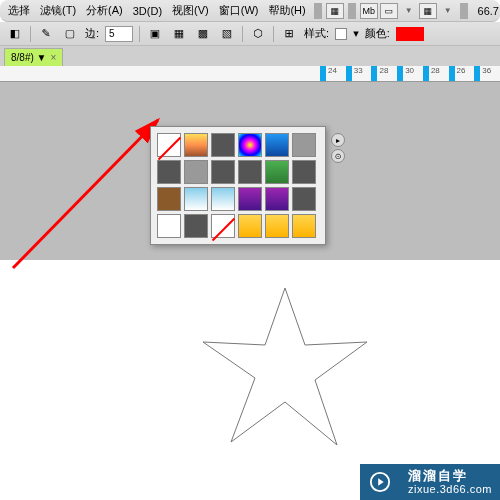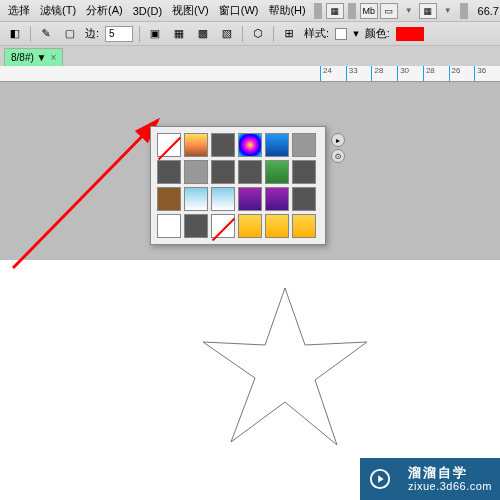--- a/index.html
+++ b/index.html
@@ -1,38 +1,38 @@
 <!DOCTYPE html>
 <html><head>
   <meta charset="utf-8">
   <style>
     * { margin: 0; padding: 0; box-sizing: border-box; }
     body { width: 500px; height: 500px; font-family: "Microsoft YaHei", Arial, sans-serif; font-size: 11px; overflow: hidden; position: relative; background: #fff; }
 
-    .menubar { height: 22px; background: linear-gradient(#e8e8e8, #d8d8d8); display: flex; align-items: center; padding: 0 4px; gap: 2px; border-bottom: 1px solid #bbb; }
+    .menubar { height: 22px; background: linear-gradient(#e8e8e8, #d8d8d8); display: flex; align-items: center; padding: 0 4px; gap: 2px; border-bottom: 1px solid #bbb; border-radius: 8px; }
     .menubar span { padding: 2px 4px; white-space: nowrap; }
     .menubar .sep { width: 1px; height: 16px; background: #aaa; margin: 0 2px; }
     .menubar .iconbtn { width: 18px; height: 16px; border: 1px solid #999; background: #eee; display: inline-flex; align-items: center; justify-content: center; font-size: 9px; }
     .menubar .zoom { padding: 0 6px; }
     .menubar .dd { font-size: 8px; color: #666; margin-left: 1px; }
 
     .toolbar2 { height: 24px; background: linear-gradient(#e2e2e2, #d4d4d4); display: flex; align-items: center; padding: 0 6px; gap: 6px; border-bottom: 1px solid #bbb; }
     .toolbar2 .sep { width: 1px; height: 16px; background: #aaa; }
     .toolbar2 .iconbtn { width: 18px; height: 16px; display: inline-flex; align-items: center; justify-content: center; }
     .toolbar2 .numfield { width: 28px; height: 16px; border: 1px solid #999; background: #fff; text-align: left; padding: 0 3px; font-size: 10px; }
     .toolbar2 .checkbox { width: 12px; height: 12px; border: 1px solid #888; background: #fff; display: inline-block; }
     .swatch-red { width: 28px; height: 14px; background: #f00; display: inline-block; }
 
     .tabbar { height: 20px; background: #cfcfcf; display: flex; align-items: flex-end; padding-left: 4px; }
-    .tabbar .tab { background: #86efac; border: 1px solid #aaa; border-bottom: none; padding: 2px 6px; height: 18px; font-size: 10px; display: flex; align-items: center; gap: 4px; }
+    .tabbar .tab { background: #bef264; border: 1px solid #aaa; border-bottom: none; padding: 2px 6px; height: 18px; font-size: 10px; display: flex; align-items: center; gap: 4px; }
     .tabbar .tab .close { font-size: 10px; color: #666; }
 
     .workarea { height: 194px; background: #bdbdbd; position: relative; }
     .ruler { position: absolute; top: 0; left: 0; right: 0; height: 16px; background: #f5f5f5; border-bottom: 1px solid #999; display: flex; align-items: center; font-size: 8px; color: #555; overflow: hidden; }
-    .ruler .tick { flex: 1; border-left: 1px solid #0ea5e9; padding-left: 2px; height: 100%; }
+    .ruler .tick { flex: 1; border-left: 6px solid #0ea5e9; padding-left: 2px; height: 100%; }
 
     .style-popup { position: absolute; top: 60px; left: 150px; width: 176px; background: #efefef; border: 1px solid #888; box-shadow: 2px 2px 6px rgba(0,0,0,0.3); z-index: 5; padding: 6px; }
     .style-grid { display: grid; grid-template-columns: repeat(6, 24px); grid-template-rows: repeat(4, 24px); gap: 3px; }
     .style-cell { width: 24px; height: 24px; border: 1px solid #888; background: #999; }
     .style-cell.none { background: #fff; position: relative; }
     .style-cell.none::after { content: ""; position: absolute; left: 0; top: 50%; width: 140%; height: 2px; background: red; transform: rotate(-45deg) translate(-15%, -50%); transform-origin: center; }
     .style-cell.sunset { background: linear-gradient(#ffde59, #ff914d, #a0522d); }
     .style-cell.rainbow { background: radial-gradient(circle, #ff0, #f0f, #00f, #0ff); }
     .style-cell.green { background: linear-gradient(#4caf50, #2e7d32); }
     .style-cell.blue { background: linear-gradient(#2196f3, #0d47a1); }
@@ -43,21 +43,21 @@
     .style-cell.dark { background: #555; }
     .style-cell.white { background: #fff; }
     .popup-controls { position: absolute; top: 6px; right: -20px; display: flex; flex-direction: column; gap: 2px; }
     .popup-controls .round { width: 14px; height: 14px; border-radius: 50%; border: 1px solid #888; background: #ddd; font-size: 8px; display: flex; align-items: center; justify-content: center; }
 
     .red-arrow { position: absolute; top: 108px; left: 8px; width: 165px; height: 165px; pointer-events: none; z-index: 4; }
 
     .canvas { position: absolute; top: 260px; left: 0; right: 0; bottom: 0; background: #fff; }
     .star { position: absolute; top: 20px; left: 195px; }
 
-    .watermark { position: absolute; right: 0; bottom: 0; display: flex; height: 42px; }
+    .watermark { position: absolute; right: 0; bottom: 0; display: flex; height: 36px; }
     .wm-left { width: 40px; background: #1f5f8b; display: flex; align-items: center; justify-content: center; }
     .wm-left svg { width: 22px; height: 22px; }
     .wm-right { background: #1f5f8b; color: #fff; display: flex; flex-direction: column; justify-content: center; padding: 0 8px; line-height: 1.2; }
     .wm-right .t1 { font-size: 13px; font-weight: bold; letter-spacing: 2px; }
     .wm-right .t2 { font-size: 11px; letter-spacing: 0.5px; }
   </style>
 </head>
 <body>
 
 <div class="menubar">

